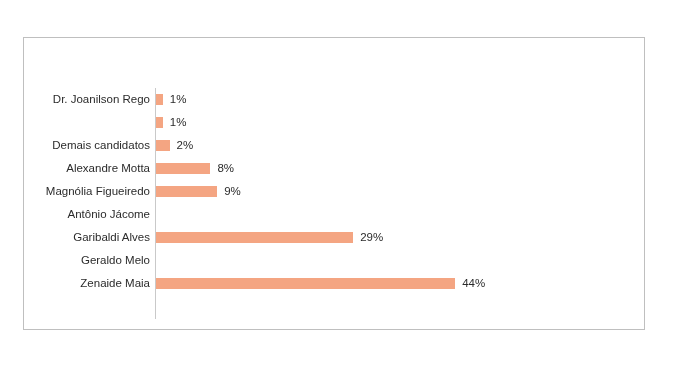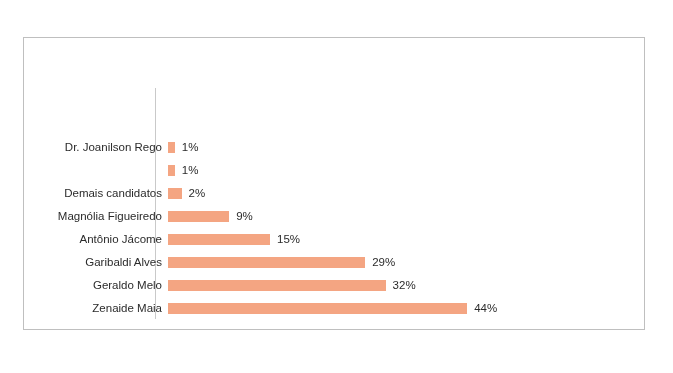--- a/index.html
+++ b/index.html
@@ -38,24 +38,23 @@
     position: absolute;
     left: 131px;
     top: 50px;
     width: 1px;
     height: 231px;
     background: #c9c9c9;
   }
 
   #bars-container {
     position: absolute;
-    left: 12px;
+    left: 0;
     top: 50px;
     width: 100%;
-    margin-top: 48px;
   }
 
   .bar-row {
     position: relative;
     height: 23px;
     display: flex;
     align-items: center;
   }
 
   .bar-category-label {
@@ -112,46 +111,45 @@
           </div>
         </div>
         <div class="bar-row">
           <div class="bar-category-label">Demais candidatos</div>
           <div class="bar-track">
             <div class="bar-fill" style="width: 13.6px; background: rgb(244, 165, 130);"></div>
             <div class="bar-value-label">2%</div>
           </div>
         </div>
         <div class="bar-row">
+          <div class="bar-category-label">Alexandre Motta</div>
+          <div class="bar-track">
+            <div class="bar-fill" style="width: 54.4px; background: rgb(244, 165, 130);"></div>
+            <div class="bar-value-label">8%</div>
+          </div>
+        </div>
+        <div class="bar-row">
           <div class="bar-category-label">Magnólia Figueiredo</div>
           <div class="bar-track">
             <div class="bar-fill" style="width: 61.2px; background: rgb(244, 165, 130);"></div>
             <div class="bar-value-label">9%</div>
           </div>
         </div>
         <div class="bar-row">
           <div class="bar-category-label">Antônio Jácome</div>
-          <div class="bar-track">
-            <div class="bar-fill" style="width: 102px; background: rgb(244, 165, 130);"></div>
-            <div class="bar-value-label">15%</div>
-          </div>
         </div>
         <div class="bar-row">
           <div class="bar-category-label">Garibaldi Alves</div>
           <div class="bar-track">
             <div class="bar-fill" style="width: 197.2px; background: rgb(244, 165, 130);"></div>
             <div class="bar-value-label">29%</div>
           </div>
         </div>
         <div class="bar-row">
           <div class="bar-category-label">Geraldo Melo</div>
-          <div class="bar-track">
-            <div class="bar-fill" style="width: 217.6px; background: rgb(244, 165, 130);"></div>
-            <div class="bar-value-label">32%</div>
-          </div>
         </div>
         <div class="bar-row">
           <div class="bar-category-label">Zenaide Maia</div>
           <div class="bar-track">
             <div class="bar-fill" style="width: 299.2px; background: rgb(244, 165, 130);"></div>
             <div class="bar-value-label">44%</div>
           </div>
         </div>
       </div>
   </div>

